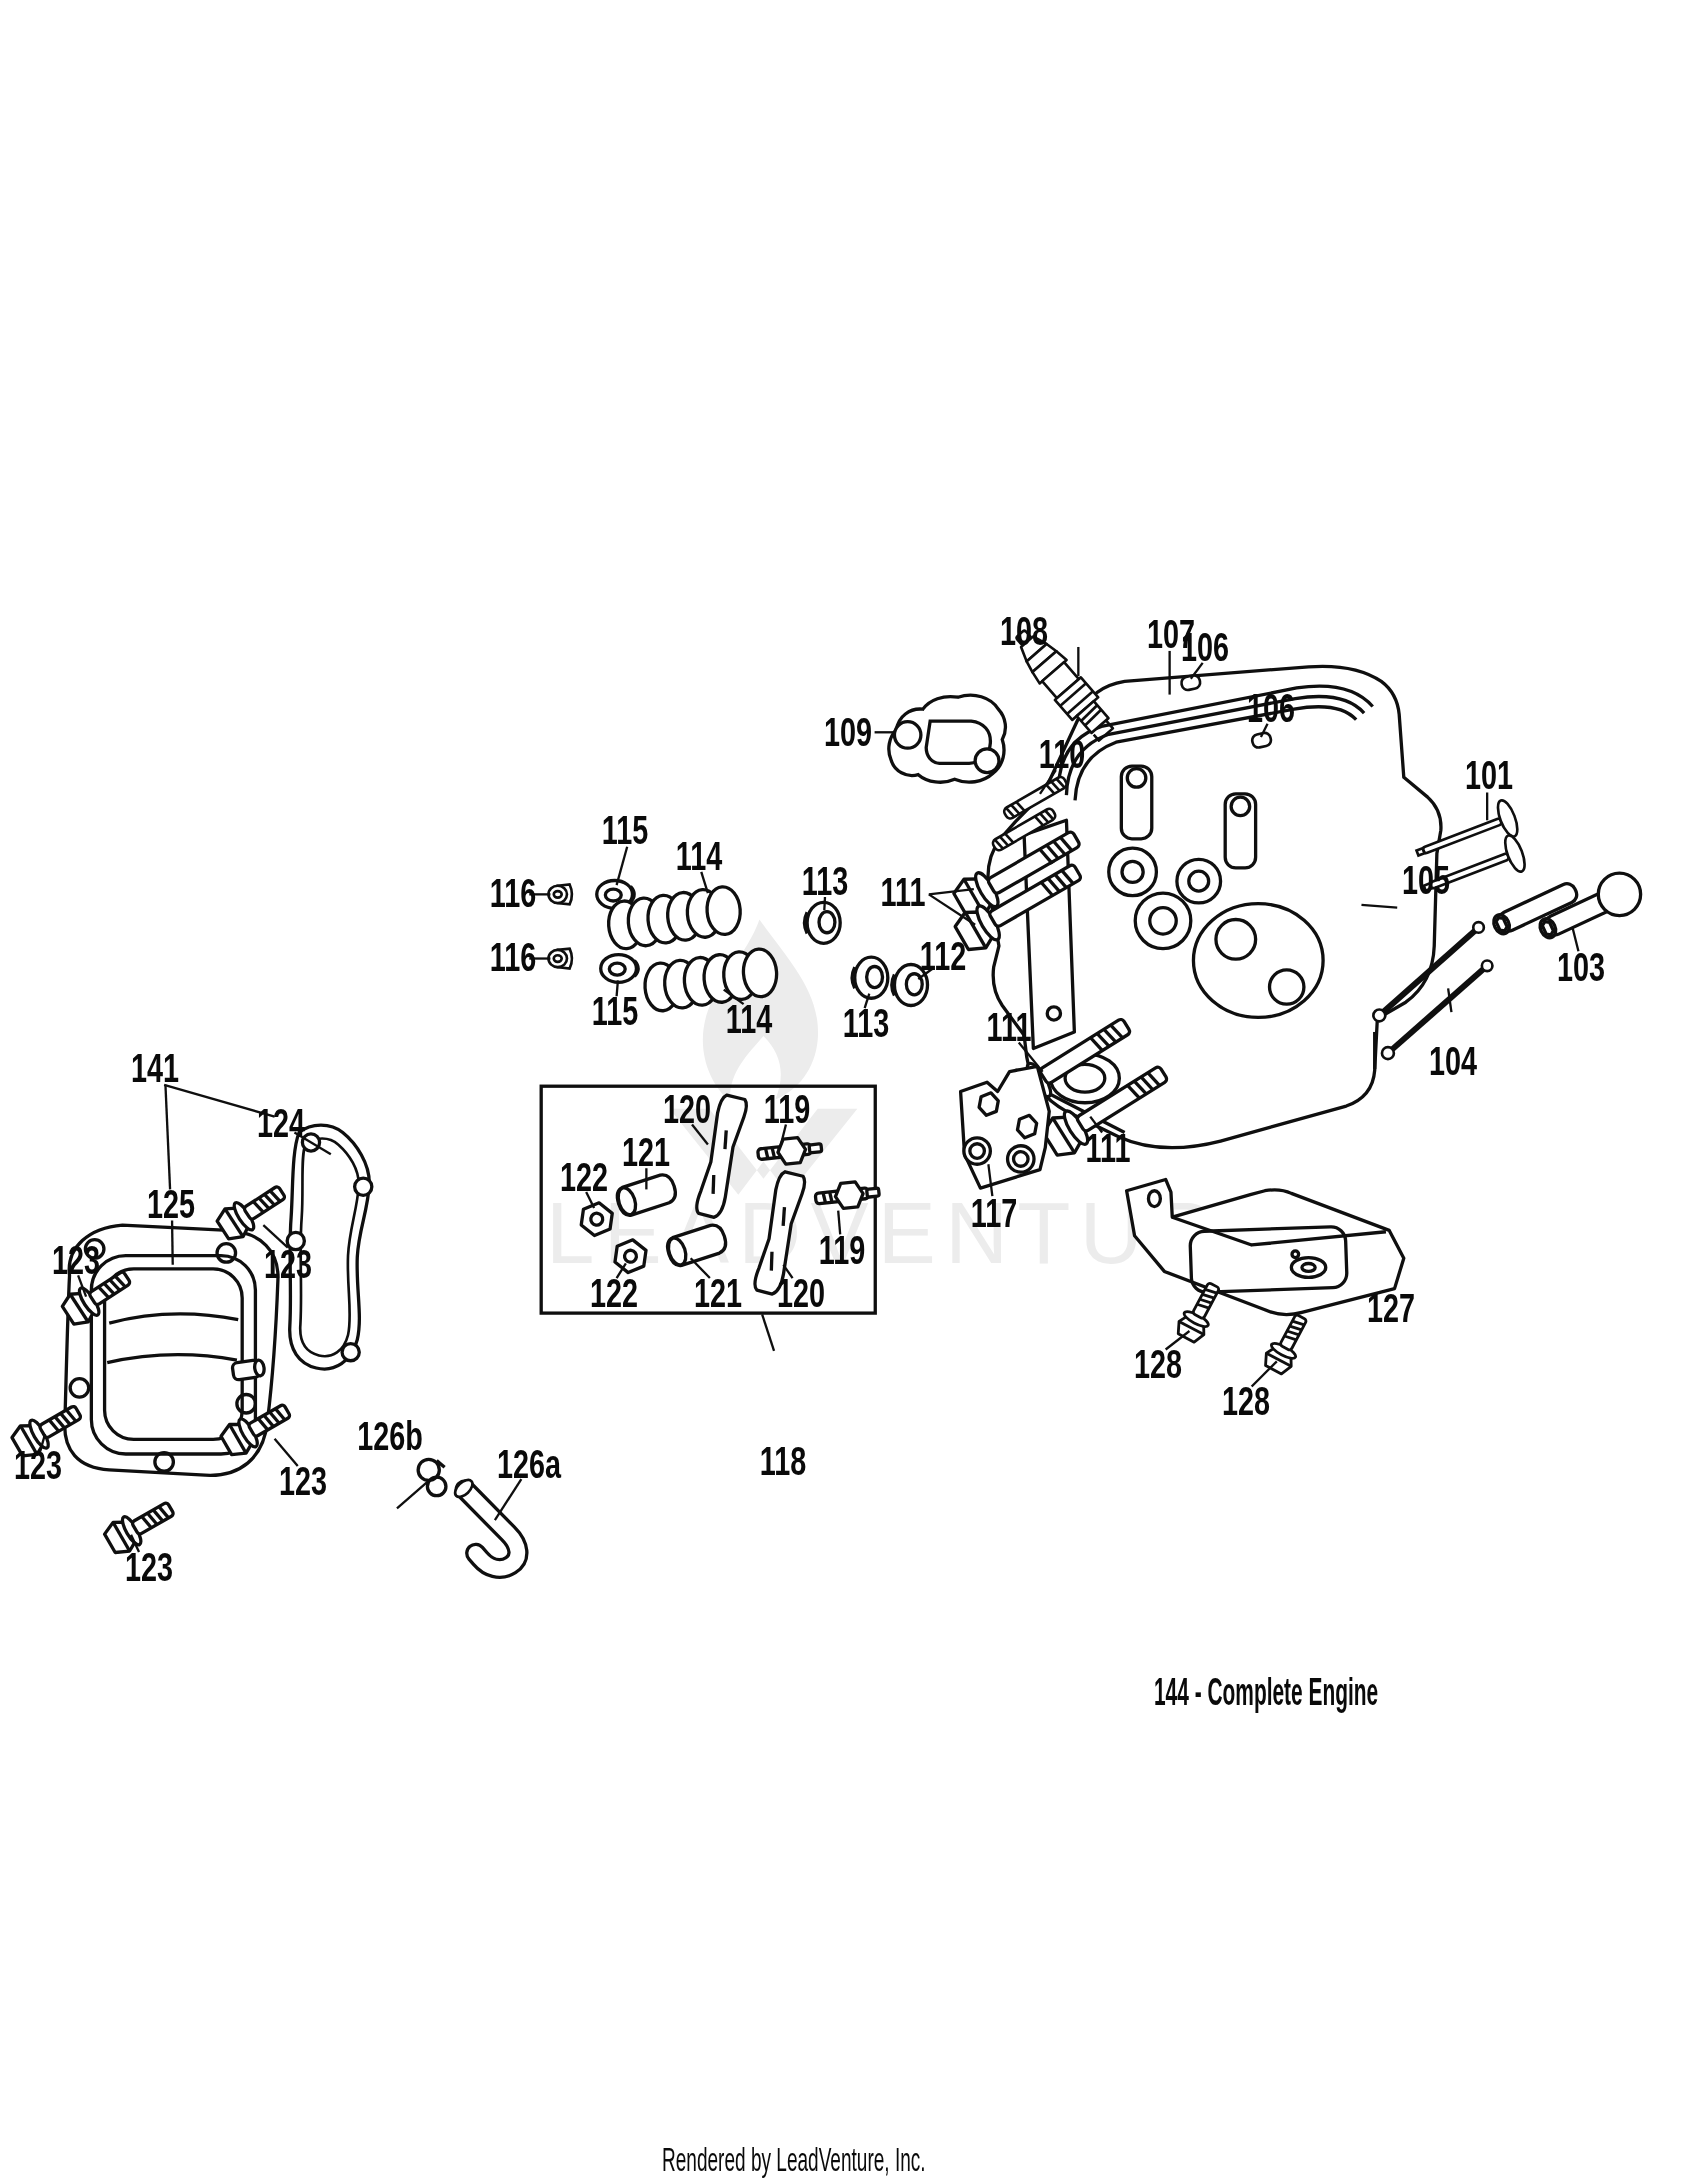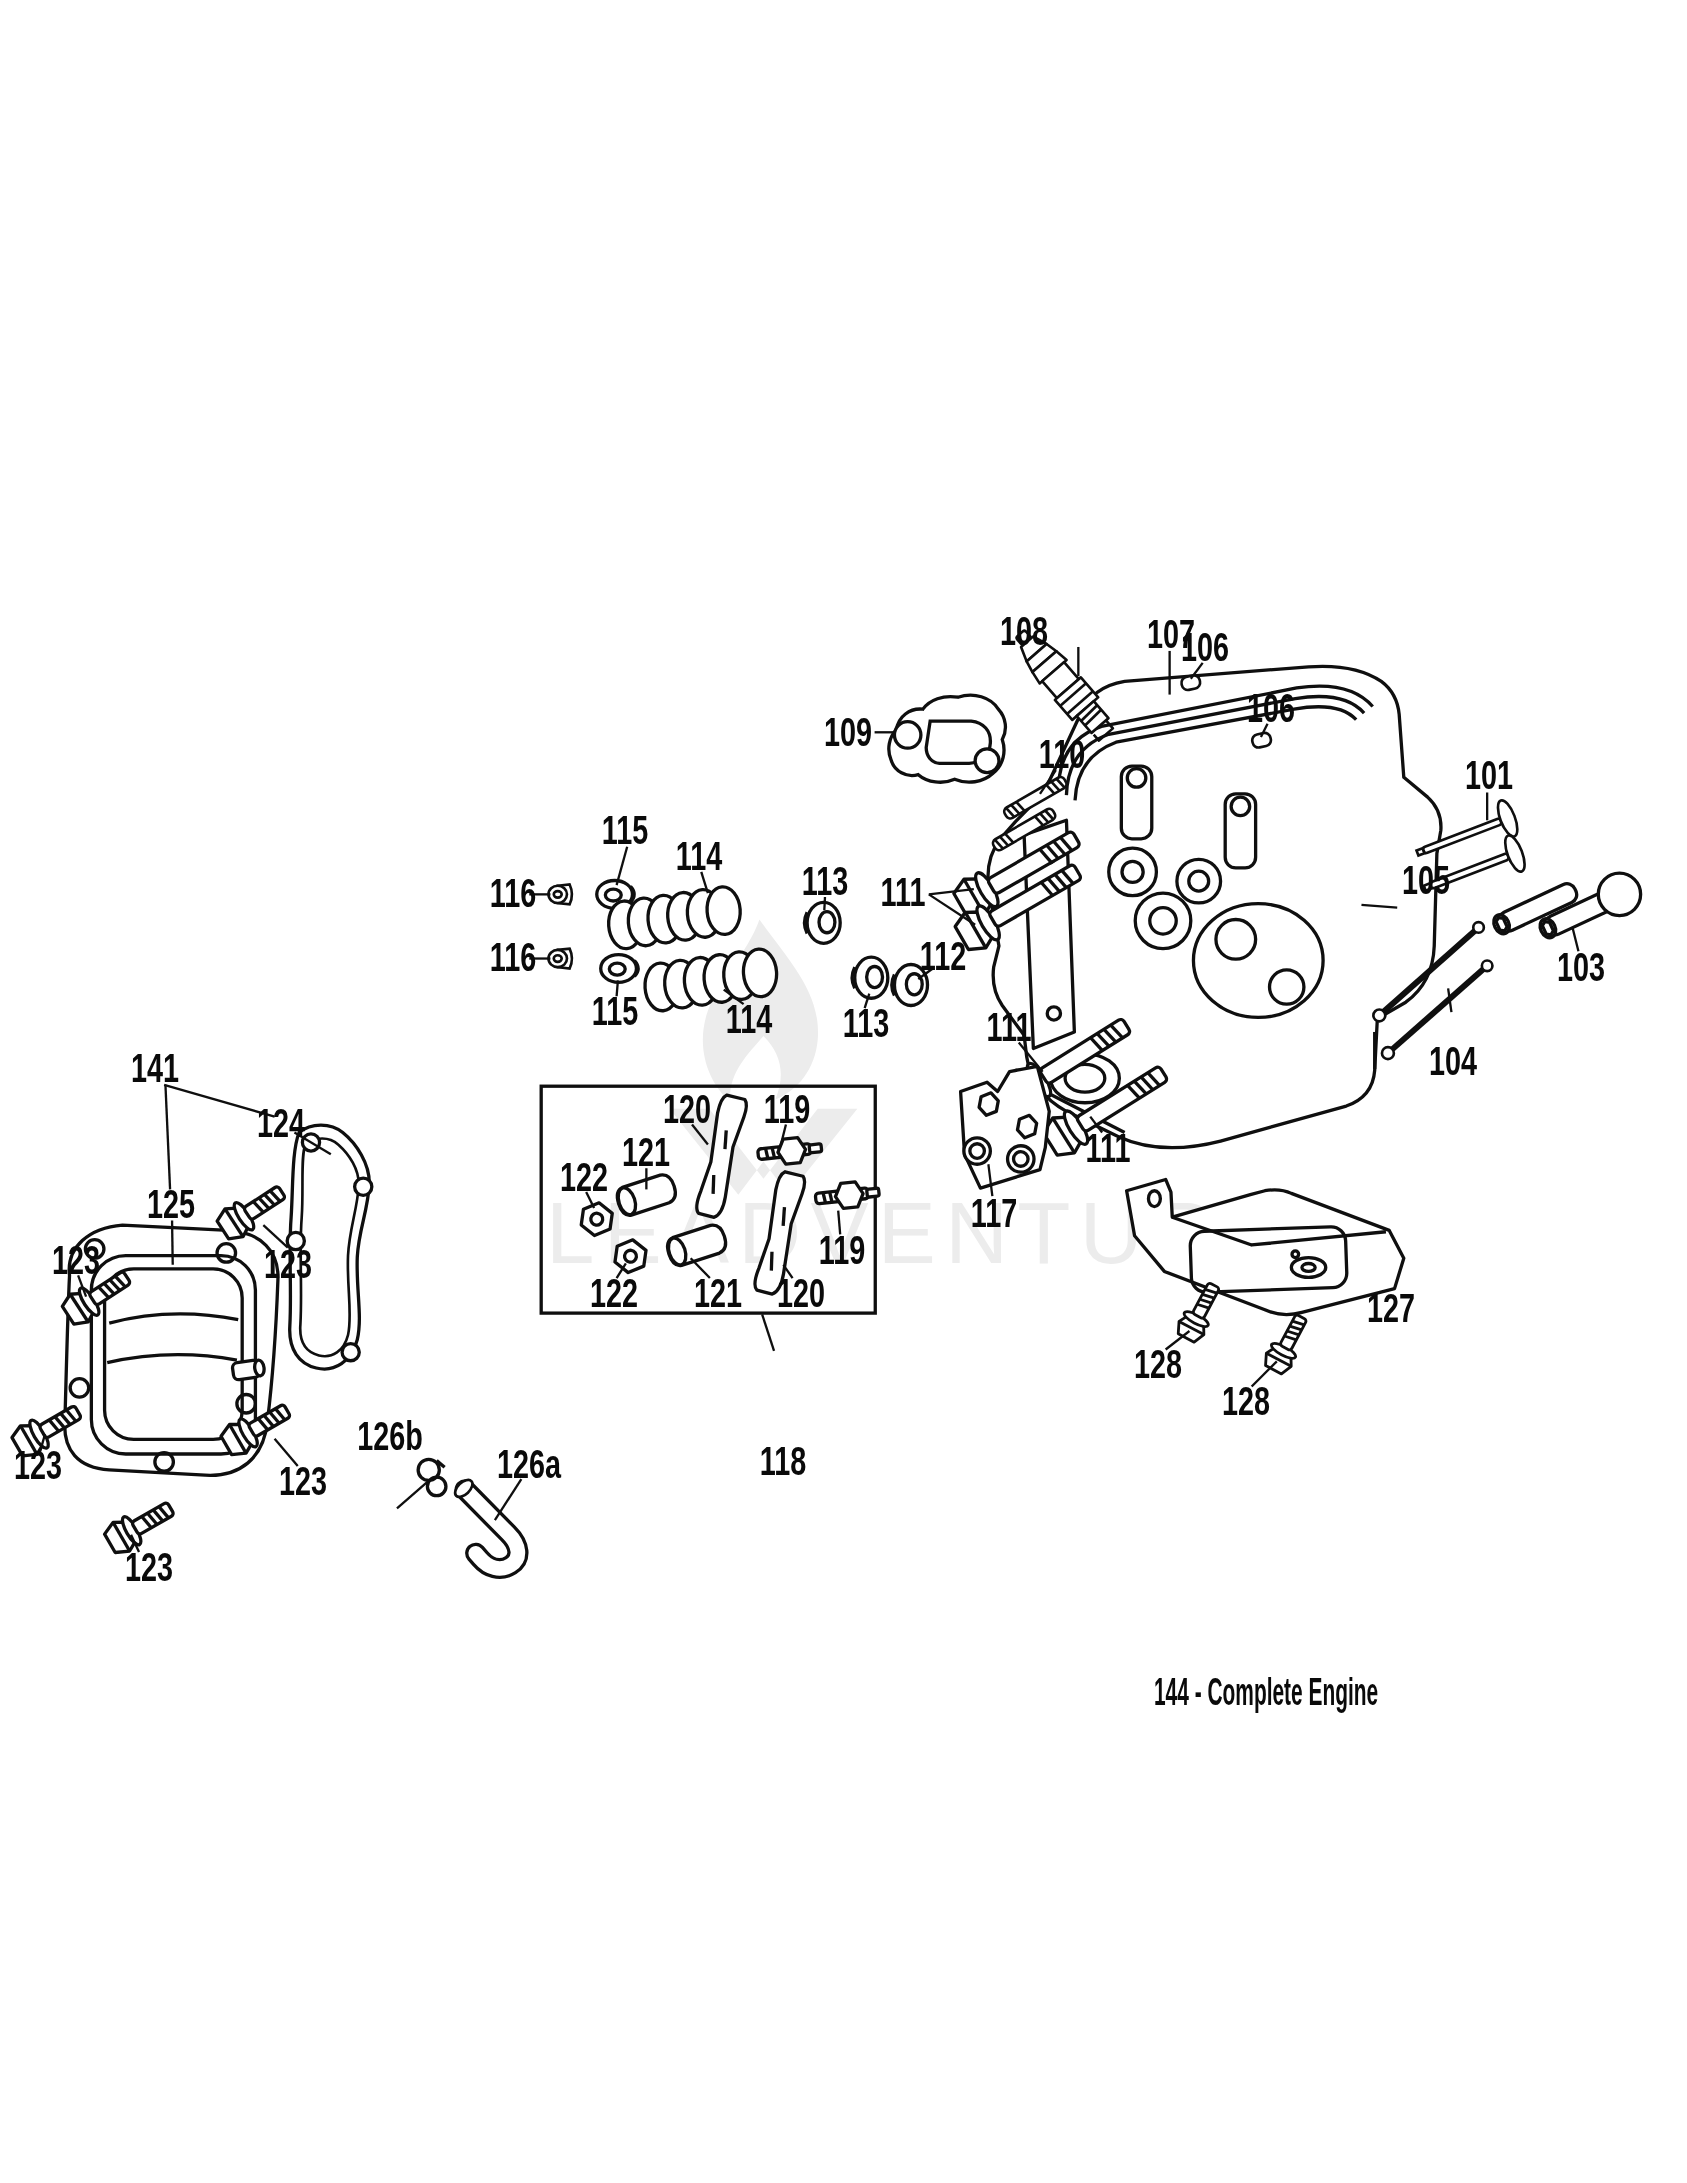--- a/index.html
+++ b/index.html
@@ -356,20 +356,21 @@
       <line x1="60" y1="2196" x2="68" y2="2168"></line>
       <line x1="450" y1="2216" x2="415" y2="2175"></line>
       <line x1="210" y1="2346" x2="198" y2="2320"></line>
       <line x1="600" y1="2280" x2="646" y2="2240"></line>
       <line x1="788" y1="2236" x2="748" y2="2298"></line>
     </g>
   </svg>
 
   <div class="labels">
     <div class="caption" style="left:1154px"><span>144 - Complete Engine</span></div>
+    <div class="footer"><span>Rendered by LeadVenture, Inc.</span></div>
     <div id="callouts">
         <div class="callout" style="left: 1024px; top: 631px;"><span>108</span></div>
         <div class="callout" style="left: 1171px; top: 634px;"><span>107</span></div>
         <div class="callout" style="left: 1205px; top: 647px;"><span>106</span></div>
         <div class="callout" style="left: 1271px; top: 708px;"><span>106</span></div>
         <div class="callout" style="left: 848px; top: 732px;"><span>109</span></div>
         <div class="callout" style="left: 1062px; top: 754px;"><span>110</span></div>
         <div class="callout" style="left: 1489px; top: 775px;"><span>101</span></div>
         <div class="callout" style="left: 1426px; top: 880px;"><span>105</span></div>
         <div class="callout" style="left: 1581px; top: 967px;"><span>103</span></div>

